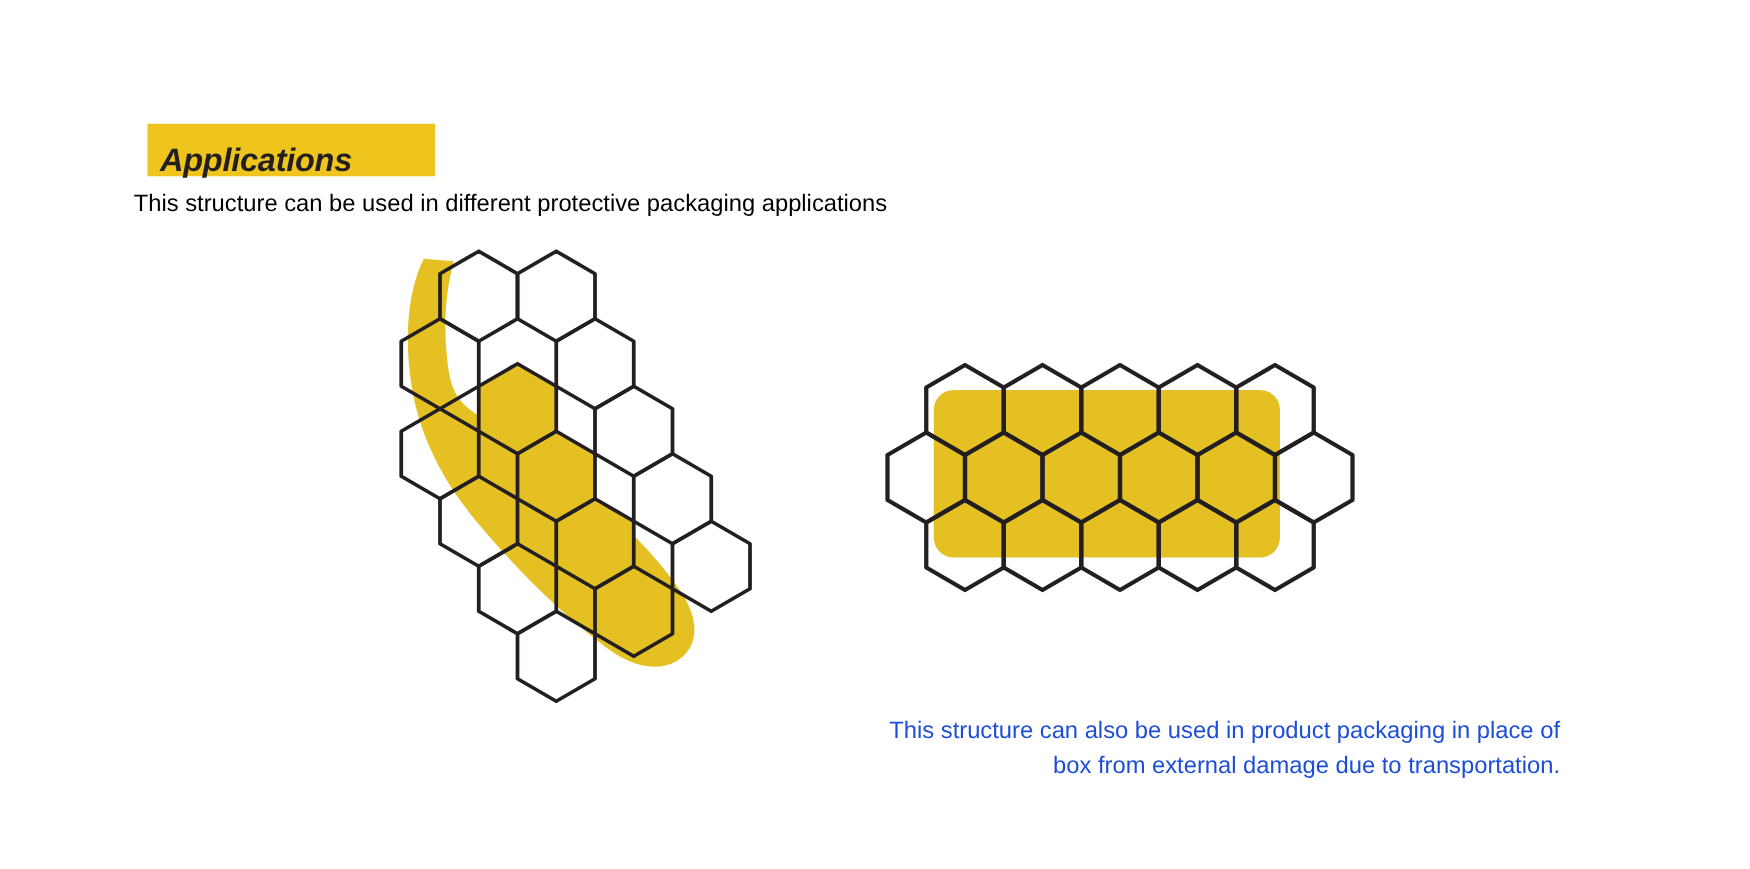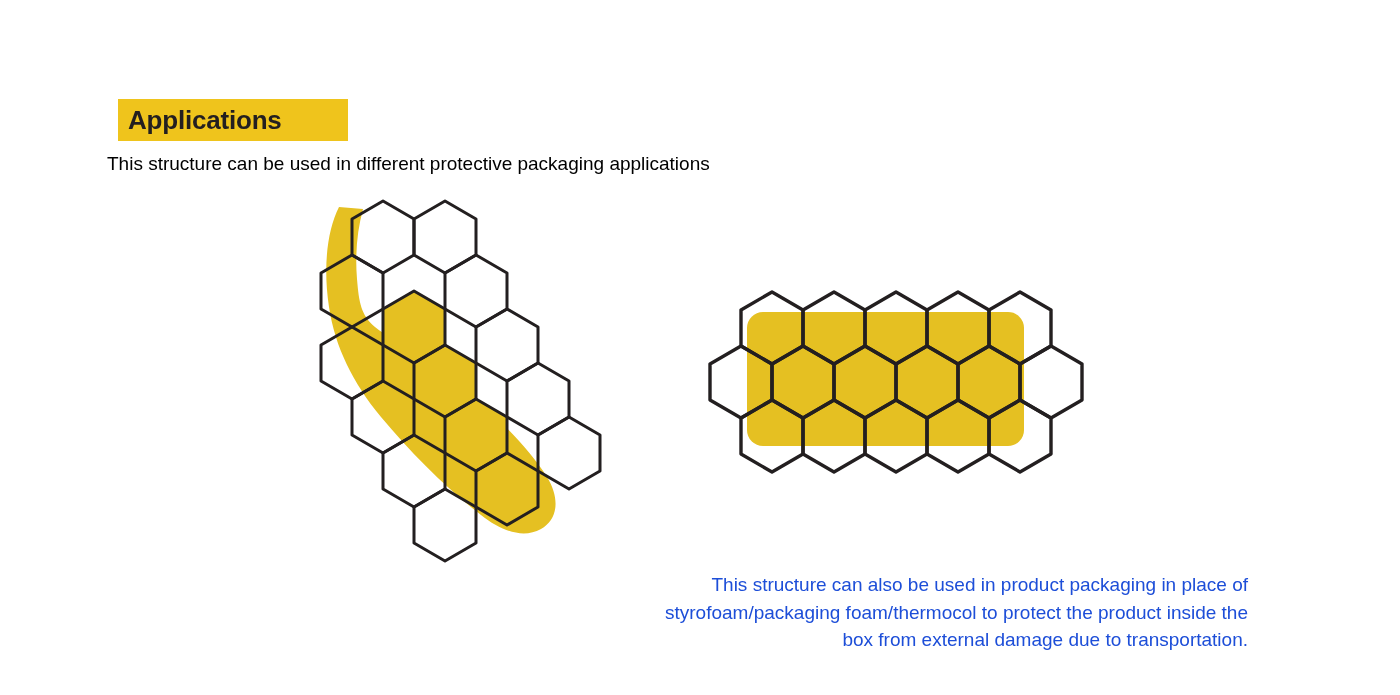--- a/index.html
+++ b/index.html
@@ -24,21 +24,22 @@
 
   
   #title-banner {
     position: absolute;
     left: 118px;
     top: 99px;
     width: 230px;
     height: 42px;
     background: #EFC41C;
     display: flex;
-    align-items: center;
+    align-items: flex-end;
+    font-style: italic;
   }
   #title-text {
     font-size: 26px;
     font-weight: bold;
     letter-spacing: -0.2px;
     color: #231f20;
     margin-left: 10px;
     line-height: 1;
   }
 
@@ -172,17 +173,16 @@
         <polygon points="46,12 77,30 77,66 46,84 15,66 15,30" transform="translate(93,108)"></polygon>
         <polygon points="46,12 77,30 77,66 46,84 15,66 15,30" transform="translate(155,108)"></polygon>
         <polygon points="46,12 77,30 77,66 46,84 15,66 15,30" transform="translate(217,108)"></polygon>
         <polygon points="46,12 77,30 77,66 46,84 15,66 15,30" transform="translate(279,108)"></polygon>
       </g>
     </svg>
   </div>
 
   <div id="bottom-text">
     <span class="line">This structure can also be used in product packaging in place of</span>
-    <span class="line">styrofoam/packaging foam/thermocol to protect the product inside the</span>
     <span class="line">box from external damage due to transportation.</span>
   </div>
 
 </div>
 
 </body></html>

